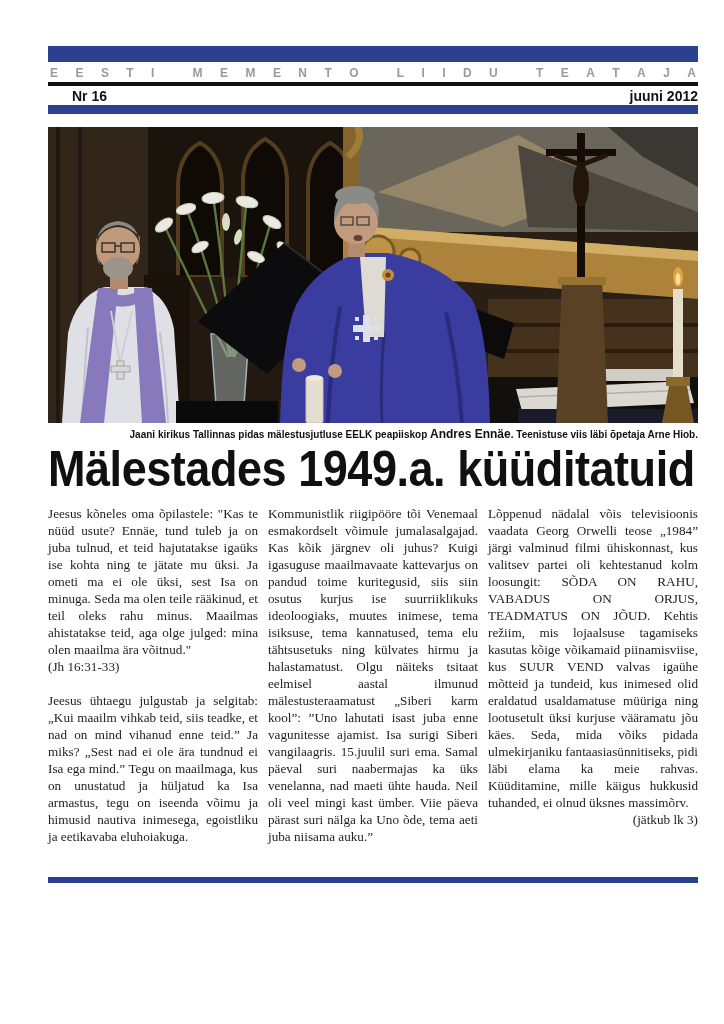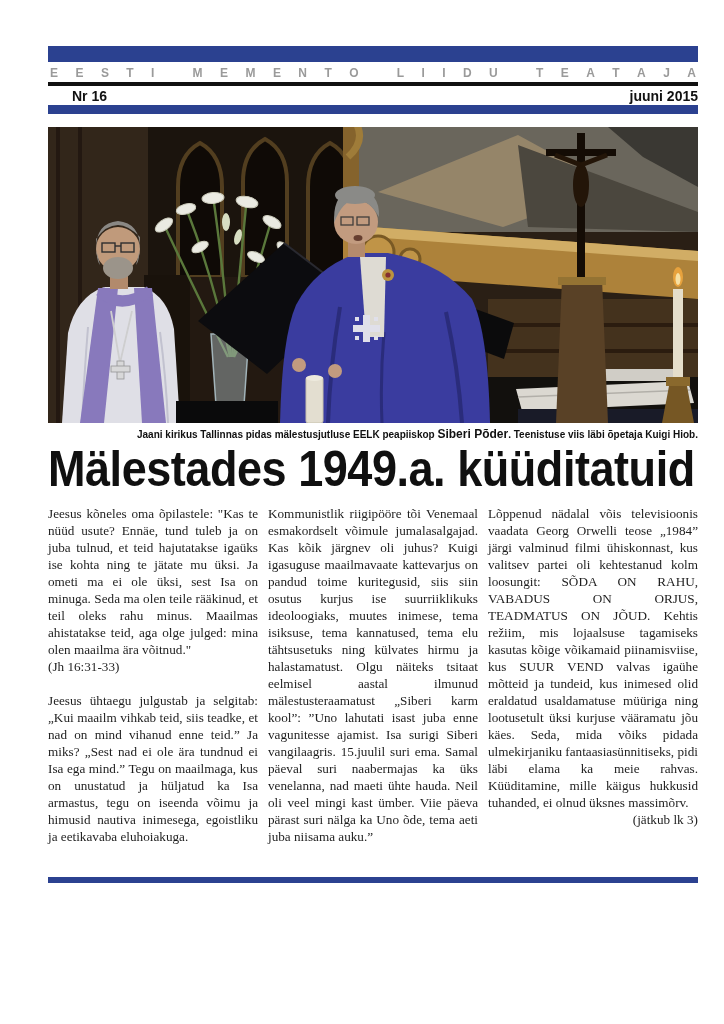--- a/index.html
+++ b/index.html
@@ -88,21 +88,21 @@
         <span>E</span>
         <span>A</span>
         <span>T</span>
         <span>A</span>
         <span>J</span>
         <span>A</span>
       </div>
     <div class="rule"></div>
     <div class="issue-row">
       <span>Nr 16</span>
-      <span>juuni 2015</span>
+      <span>juuni 2012</span>
     </div>
     <div class="issue-accent"></div>
 
     <div class="photo">
       <svg width="650" height="296" viewBox="0 0 650 296" xmlns="http://www.w3.org/2000/svg">
 
         <rect x="0" y="0" width="650" height="296" fill="#2b2014"></rect>
         <rect x="0" y="0" width="120" height="296" fill="#34271a"></rect>
         <rect x="8" y="0" width="4" height="296" fill="#241810"></rect>
         <rect x="30" y="0" width="4" height="296" fill="#241810"></rect>
@@ -245,21 +245,21 @@
 
         <g>
           <rect x="258" y="250" width="17" height="46" rx="2" fill="#ece7d7" stroke="#cfc8b2" stroke-width="1"></rect>
           <ellipse cx="266.5" cy="251" rx="8.5" ry="3" fill="#f6f2e4"></ellipse>
         </g>
         <rect x="0" y="0" width="650" height="296" fill="#20222e" opacity="0.04"></rect>
       </svg>
     </div>
 
     <div class="caption">
-      <span>Jaani kirikus Tallinnas pidas mälestusjutluse EELK peapiiskop </span><span class="cap-name">Siberi Põder</span><span>. Teenistuse viis läbi õpetaja Kuigi Hiob.</span>
+      <span>Jaani kirikus Tallinnas pidas mälestusjutluse EELK peapiiskop </span><span class="cap-name">Andres Ennäe</span><span>. Teenistuse viis läbi õpetaja Arne Hiob.</span>
     </div>
 
     <h1 class="headline">Mälestades 1949.a. küüditatuid</h1>
 
     <div class="columns">
       <div class="col">
         <p>Jeesus kõneles oma õpilastele: "Kas te nüüd usute? Ennäe, tund tuleb ja on juba tulnud, et teid hajutatakse igaüks ise kohta ning te jätate mu üksi. Ja ometi ma ei ole üksi, sest Isa on minuga. Seda ma olen teile rääkinud, et teil oleks rahu minus. Maailmas ahistatakse teid, aga olge julged: mina olen maailma ära võitnud."
 (Jh 16:31-33)</p>
         <p>Jeesus ühtaegu julgustab ja selgitab: „Kui maailm vihkab teid, siis teadke, et nad on mind vihanud enne teid.” Ja miks? „Sest nad ei ole ära tundnud ei Isa ega mind.” Tegu on maailmaga, kus on unustatud ja hüljatud ka Isa armastus, tegu on iseenda võimu ja himusid nautiva inimesega, egoistliku ja eetikavaba eluhoiakuga.</p>
       </div>

